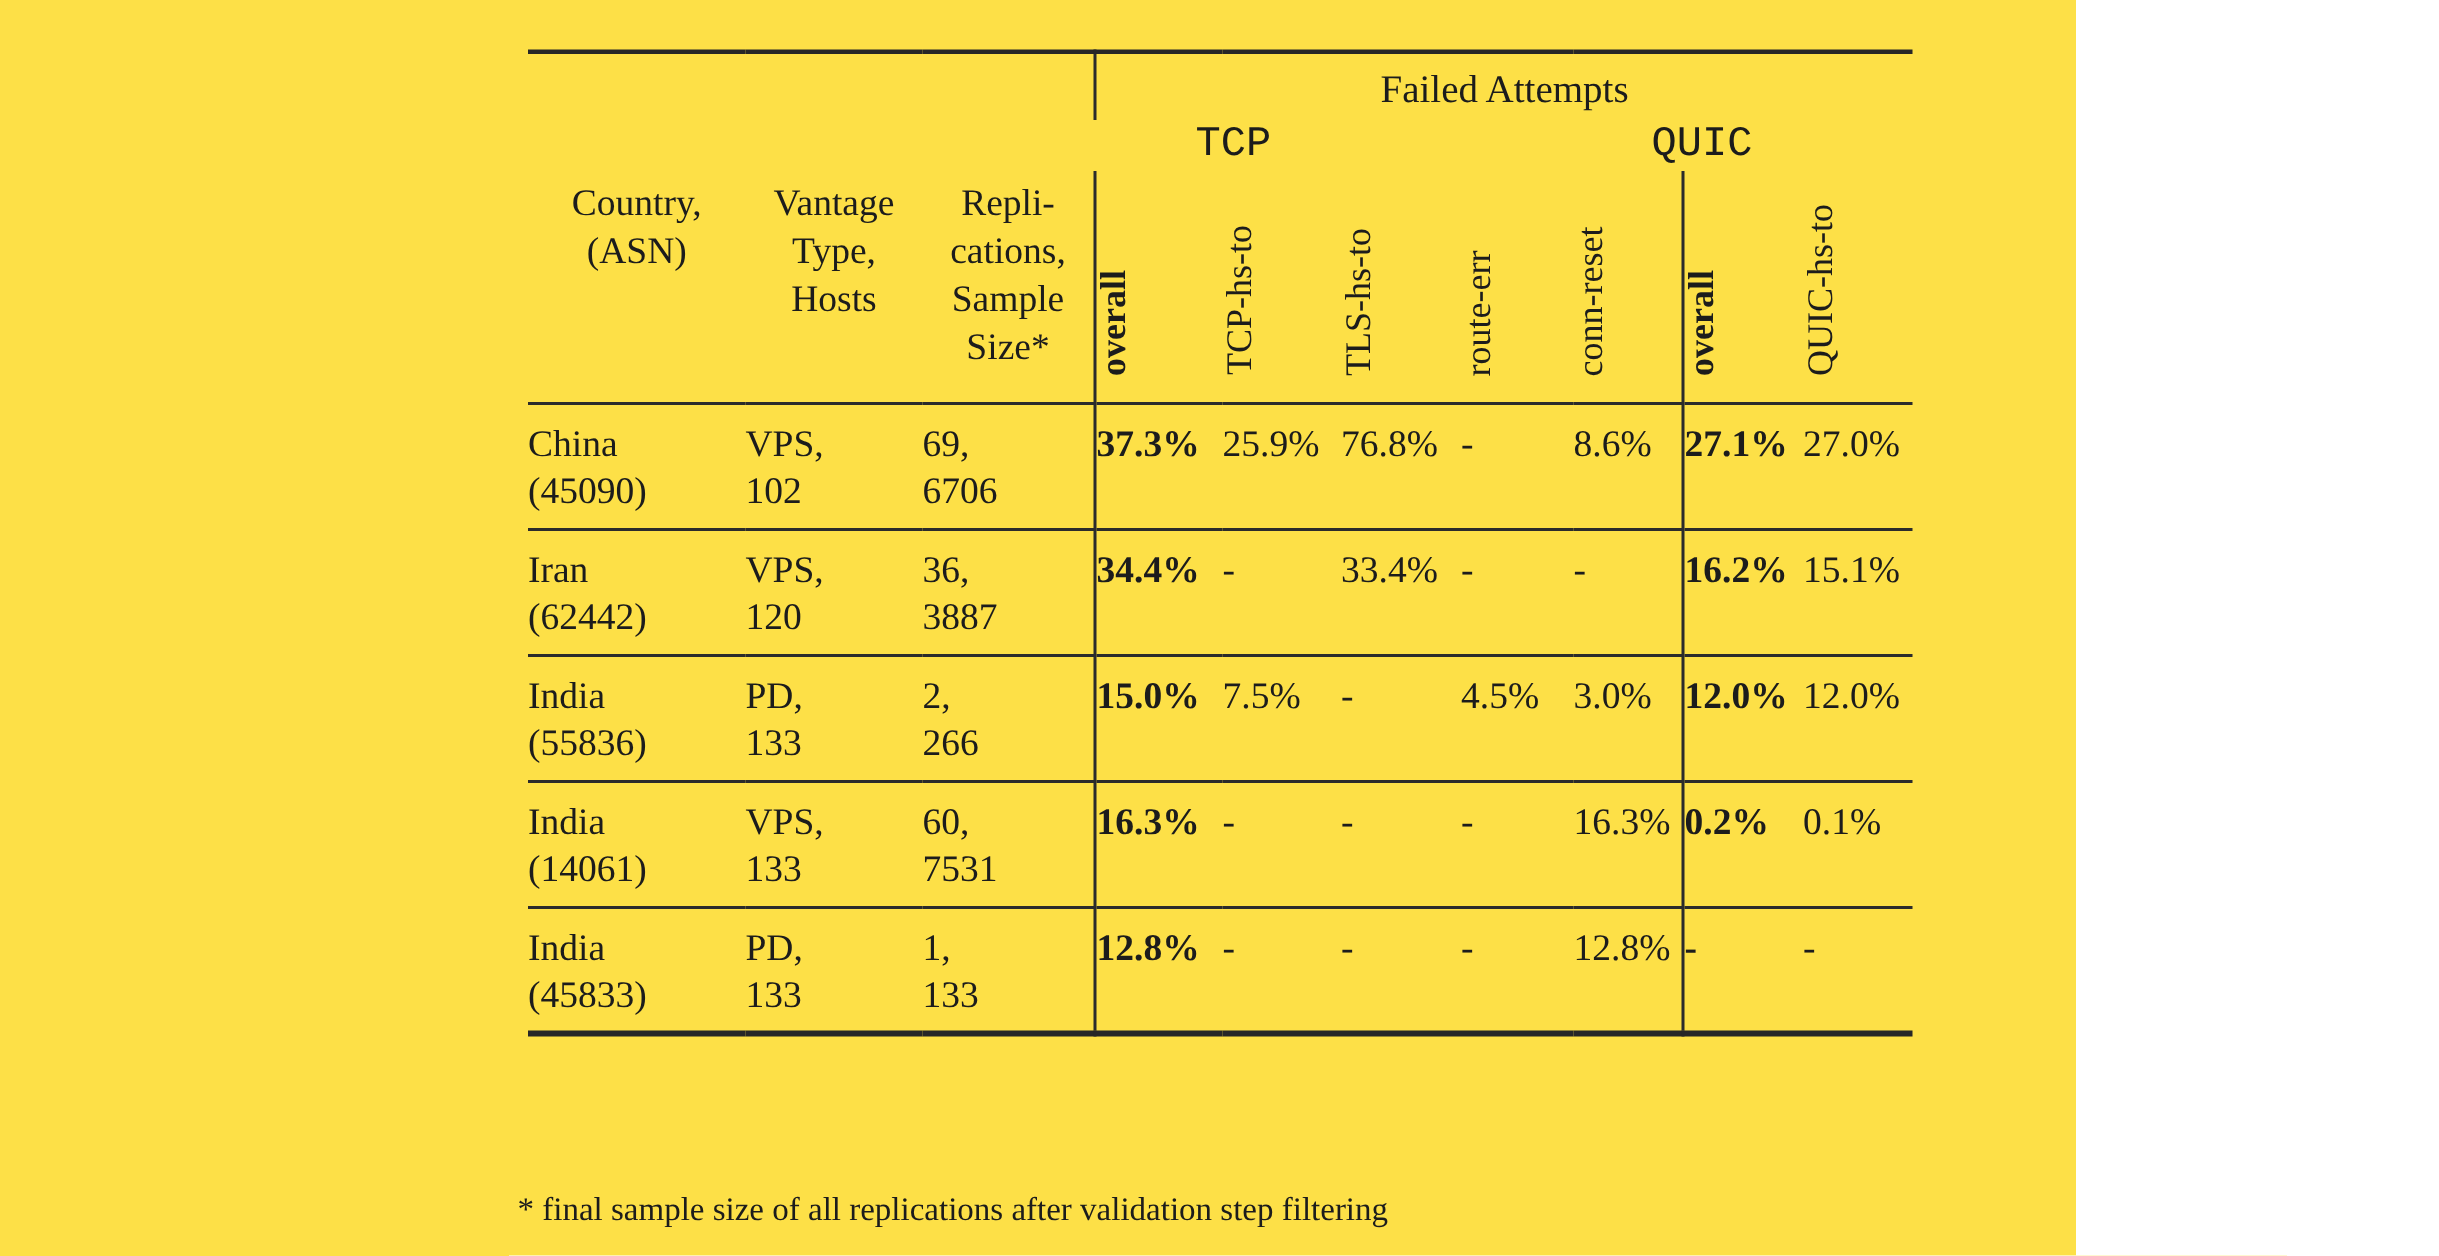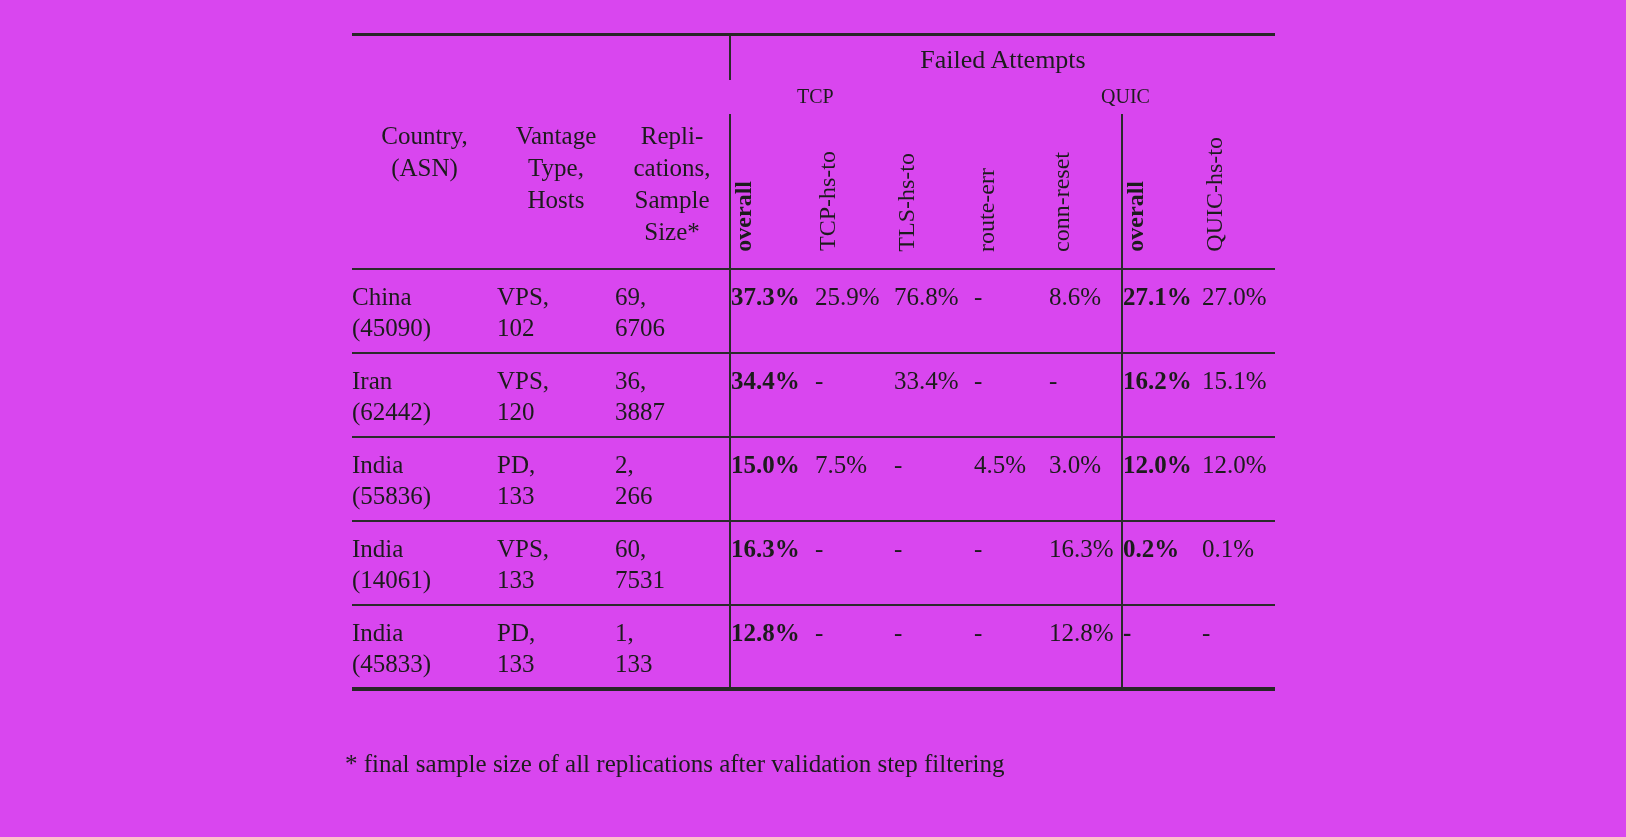--- a/index.html
+++ b/index.html
@@ -1,20 +1,20 @@
 <!DOCTYPE html>
 <html><head>
 <meta charset="utf-8">
 <style>
   html, body { margin: 0; padding: 0; background: #ffffff; }
   .page {
     position: relative;
-    width: 1626px;
+    width: 1384px;
     height: 837px;
-    background: #d946ef;
+    background: #fde047;
     font-family: "Liberation Serif", "DejaVu Serif", serif;
     color: #1c1c1c;
     overflow: hidden;
   }
   table.ftab {
     position: absolute;
     left: 352px;
     top: 33px;
     width: 923px;
     table-layout: fixed;
@@ -27,21 +27,21 @@
 
   
   tr.hr1 { height: 45px; }
   tr.hr1 td.fa {
     text-align: center;
     font-size: 26px;
     vertical-align: middle;
     padding-top: 4px;
   }
   tr.hr2 { height: 34px; }
-  tr.hr2 td { vertical-align: middle; font-size: 20px; }
+  tr.hr2 td { vertical-align: middle; font-size: 28px; font-family: Liberation Mono, monospace; }
   tr.hr2 td.tcp { padding-left: 67px; }
   tr.hr2 td.quic span { display: inline-block; margin-left: -21px; }
 
   
   tr.hr3 { height: 155px; }
   tr.hr3 td { border-bottom: 2px solid #2b2b2b; }
   tr.hr3 td.tx { vertical-align: top; padding-top: 6px; line-height: 32px; text-align: center; }
   tr.hr3 td.rt { vertical-align: bottom; padding-bottom: 10px; }
   .ln { display: block; }
   .rot {
@@ -69,22 +69,22 @@
   td.c8 { padding-left: 13px; }
   td.c9 { padding-left: 19px; }
   td.c10 { padding-left: 13px; }
 
   .bl { border-left: 2px solid #2b2b2b; }
   .b  { font-weight: bold; }
 
   .footnote {
     position: absolute;
     left: 345px;
-    top: 750px;
-    font-size: 25px;
+    top: 793px;
+    font-size: 22px;
     color: #1c1c1c;
   }
 </style>
 </head>
 <body>
 
 <div class="page">
 
   <table class="ftab">
     <colgroup>

